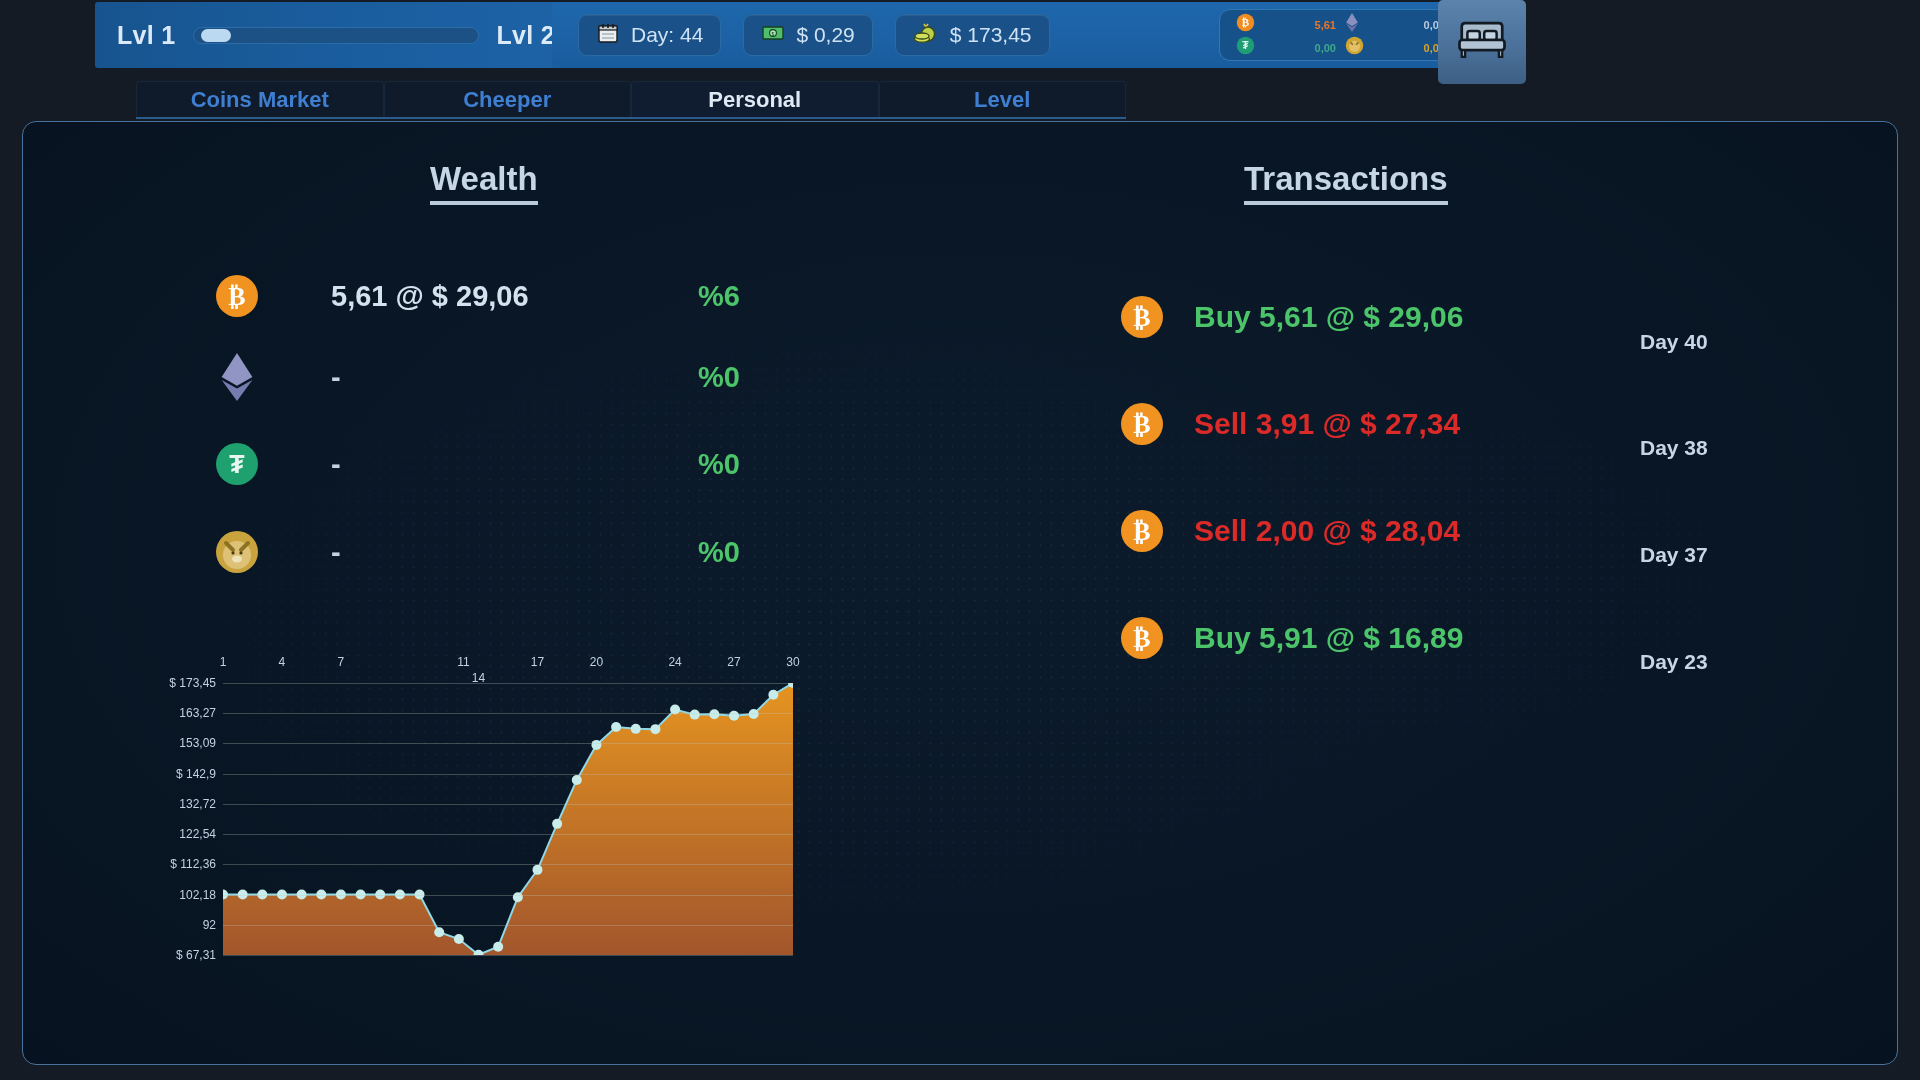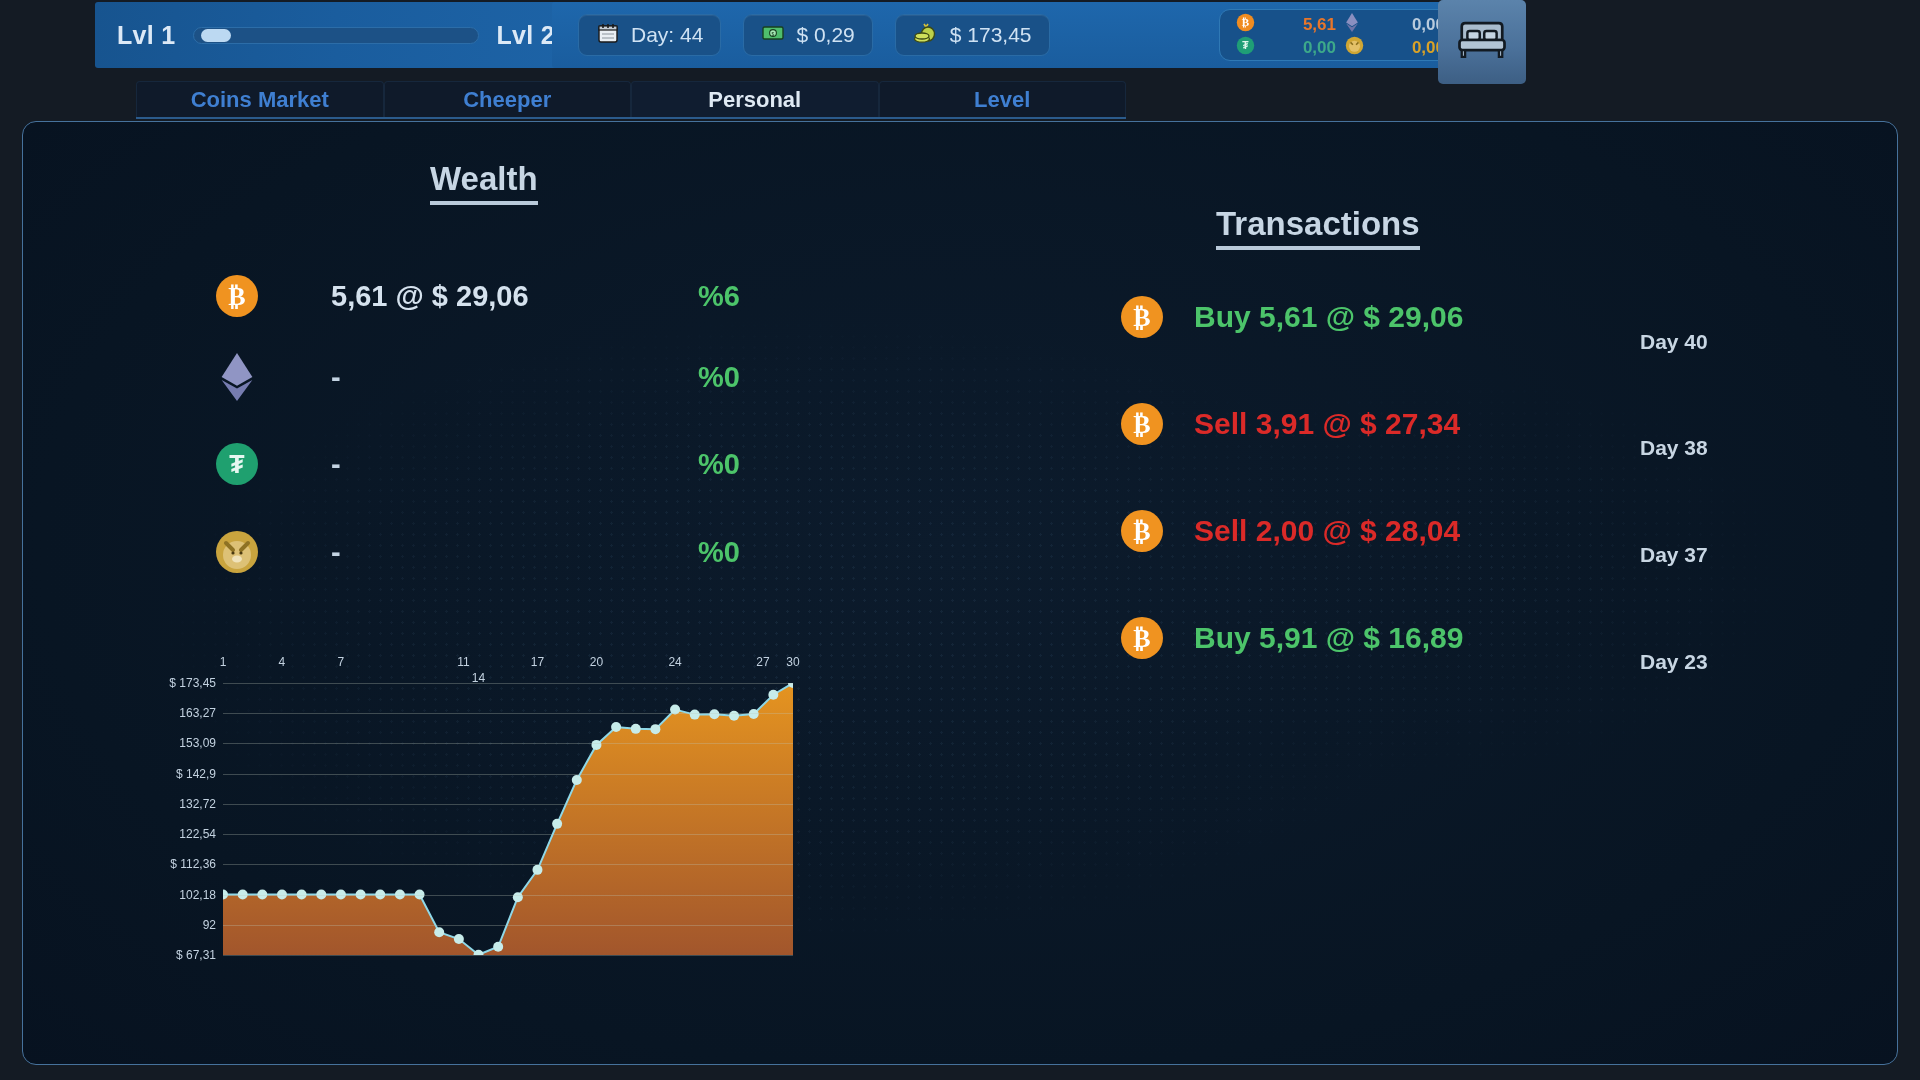--- a/index.html
+++ b/index.html
@@ -50,21 +50,21 @@
   }
   .stat-text { font-size:21px; color:#cfe2f3; white-space:nowrap; }
 
   .coins-pill {
     height:52px; border-radius:11px;
     background:#17518a; border:1px solid #2f79b5;
     display:grid; grid-template-columns:auto 72px auto 72px;
     grid-template-rows:1fr 1fr; align-items:center;
     column-gap:9px; padding:3px 16px; margin-left:auto;
   }
-  .coins-pill .cv { font-size:17px; font-weight:bold; text-align:right; }
+  .coins-pill .cv { font-size:11px; font-weight:bold; text-align:right; }
   .cv-btc { color:#e8762a; }
   .cv-eth { color:#b9cbdd; }
   .cv-usdt { color:#3da98a; }
   .cv-doge { color:#d9a227; }
 
   .sleep-btn {
     position:absolute; left:1438px; top:0px; width:88px; height:84px;
     background:linear-gradient(180deg,#5b83ab 0%,#4a7099 60%,#3d5f84 100%);
     border-radius:5px;
     display:flex; align-items:center; justify-content:center;
@@ -109,21 +109,21 @@
     mask-image:radial-gradient(ellipse 46% 44% at 42% 54%, #000 0%, rgba(0,0,0,.75) 48%, transparent 78%),
                radial-gradient(ellipse 24% 30% at 77% 48%, #000 0%, transparent 75%);
     opacity:.85;
   }
 
   .section-title {
     position:absolute; font-size:33px; font-weight:bold; color:#c7d6e4;
     border-bottom:4px solid #b9cada; padding-bottom:3px;
   }
   #wealth-title { left:430px; top:160px; }
-  #tx-title { left:1216px; top:160px;margin-top:45px; }
+  #tx-title { left:1244px; top:160px; }
 
   
   .wealth-row {
     position:absolute; left:215px; width:600px; height:62px;
     display:flex; align-items:center;
   }
   .coin-ico {
     width:44px; height:44px; flex:0 0 44px;
     display:flex; align-items:center; justify-content:center;
   }
@@ -395,21 +395,21 @@
     </div>
   <div id="xticks">
       <div class="xtick" style="left: 55px;">1</div>
       <div class="xtick" style="left: 113.966px;">4</div>
       <div class="xtick" style="left: 172.931px;">7</div>
       <div class="xtick" style="left: 251.552px; margin-left: 44px;">11</div>
       <div class="xtick" style="left: 310.517px; margin-top: 16px;">14</div>
       <div class="xtick" style="left: 369.483px;">17</div>
       <div class="xtick" style="left: 428.448px;">20</div>
       <div class="xtick" style="left: 507.069px;">24</div>
-      <div class="xtick" style="left: 566.034px; margin-left: 29px;">27</div>
+      <div class="xtick" style="left: 566.034px;">27</div>
       <div class="xtick" style="left: 625px;">30</div>
     </div>
   <div id="plot">
     <div id="grid">
         <div class="gridline" style="top: 0px;"></div>
         <div class="gridline" style="top: 30.2189px;"></div>
         <div class="gridline" style="top: 60.4378px;"></div>
         <div class="gridline" style="top: 90.6865px;"></div>
         <div class="gridline" style="top: 120.905px;"></div>
         <div class="gridline" style="top: 151.124px;"></div>

